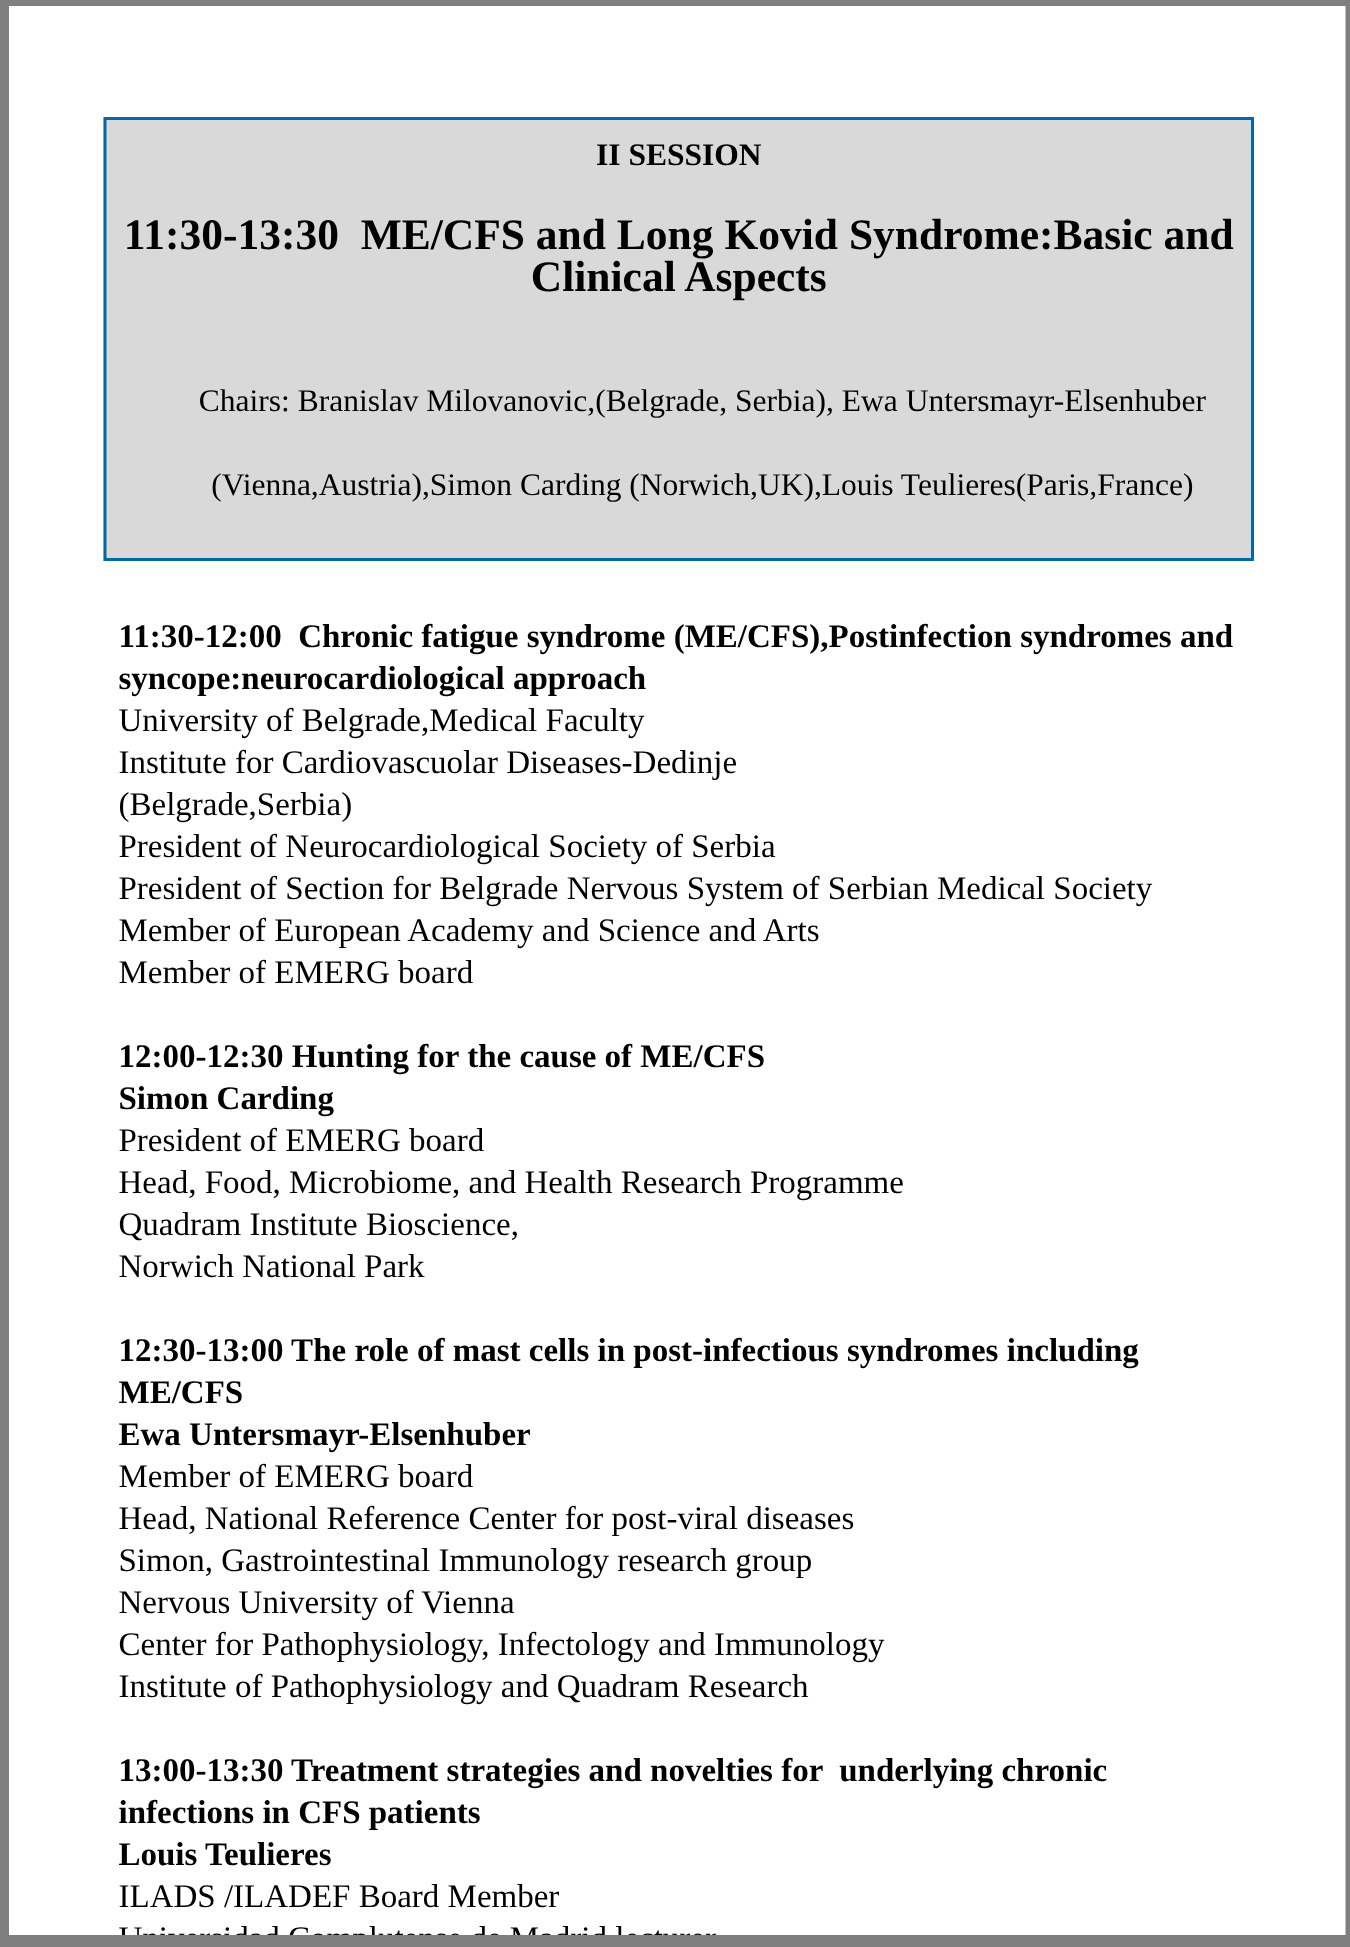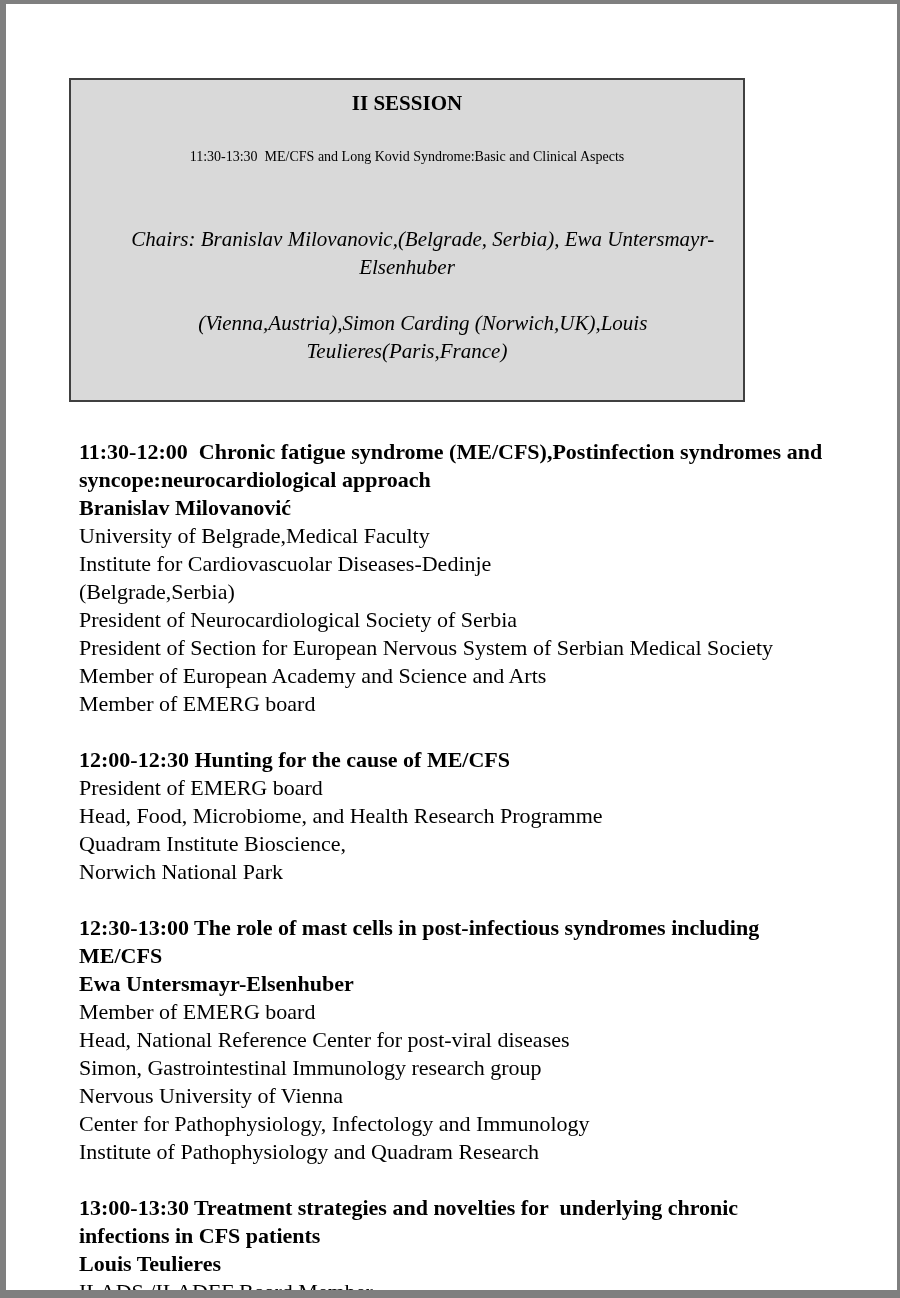--- a/index.html
+++ b/index.html
@@ -15,47 +15,46 @@
     background: #ffffff;
     border-style: solid;
     border-color: #7f7f7f;
     border-width: 4px 3px 8px 6px;
     font-family: "Liberation Serif", serif;
     color: #000000;
     overflow: hidden;
   }
   .session-box {
     box-sizing: border-box;
-    width: 676px;
+    width: 767px;
     margin: 74px 0 0 63px;
     background: #d9d9d9;
-    border: 2px solid #404040;
+    border: 2px solid #0369a1;
     text-align: center;
     padding: 9px 10px 7px 10px;
   }
   .session-label {
     margin: 0;
     font-size: 21px;
     line-height: 28px;
     font-weight: bold;
     white-space: pre-wrap;
   }
   .session-title {
     margin: 26px 0 0 0;
-    font-size: 14px;
+    font-size: 29px;
     line-height: 28px;
-    font-weight: normal;
+    font-weight: bold;
     white-space: pre-wrap;
   }
   .session-chairs {
     margin: 26px 0 0 0;
     font-size: 21px;
     line-height: 28px;
     white-space: pre-wrap;
-    font-style: italic;
   }
   .talks {
     margin: 36px 0 0 73px;
     width: 748px;
   }
   .talk {
     margin: 0 0 28px 0;
   }
   .talk p {
     margin: 0;
@@ -81,32 +80,32 @@
     <p class="session-chairs">
       <span>Chairs: Branislav Milovanovic,(Belgrade, Serbia), Ewa Untersmayr-Elsenhuber</span><br>
       <span>(Vienna,Austria),Simon Carding (Norwich,UK),Louis Teulieres(Paris,France)</span>
     </p>
   </div>
 
   <div class="talks">
 
     <div class="talk">
       <p class="talk-title">11:30-12:00  Chronic fatigue syndrome (ME/CFS),Postinfection syndromes and syncope:neurocardiological approach</p>
-      <p class="talk-speaker">Branislav Milovanović</p>
       <p class="talk-detail">University of Belgrade,Medical Faculty</p>
       <p class="talk-detail">Institute for Cardiovascuolar Diseases-Dedinje</p>
       <p class="talk-detail">(Belgrade,Serbia)</p>
       <p class="talk-detail">President of Neurocardiological Society of Serbia</p>
-      <p class="talk-detail">President of Section for European Nervous System of Serbian Medical Society</p>
+      <p class="talk-detail">President of Section for Belgrade Nervous System of Serbian Medical Society</p>
       <p class="talk-detail">Member of European Academy and Science and Arts</p>
       <p class="talk-detail">Member of EMERG board</p>
     </div>
 
     <div class="talk">
       <p class="talk-title">12:00-12:30 Hunting for the cause of ME/CFS</p>
+      <p class="talk-speaker">Simon Carding</p>
       <p class="talk-detail">President of EMERG board</p>
       <p class="talk-detail">Head, Food, Microbiome, and Health Research Programme</p>
       <p class="talk-detail">Quadram Institute Bioscience,</p>
       <p class="talk-detail">Norwich National Park</p>
     </div>
 
     <div class="talk">
       <p class="talk-title">12:30-13:00 The role of mast cells in post-infectious syndromes including ME/CFS</p>
       <p class="talk-speaker">Ewa Untersmayr-Elsenhuber</p>
       <p class="talk-detail">Member of EMERG board</p>

